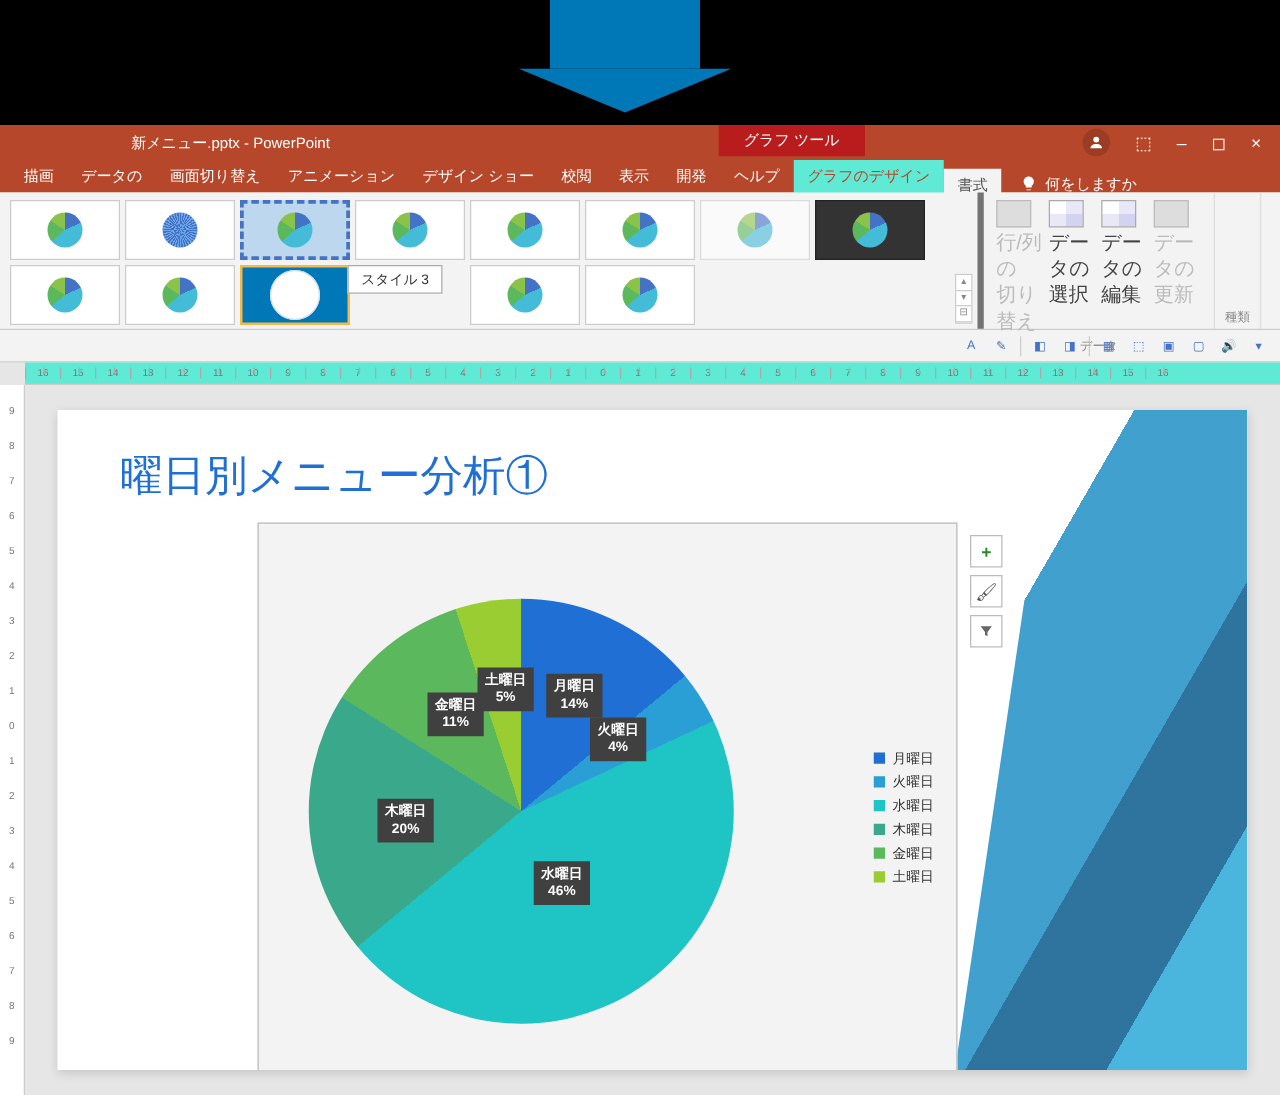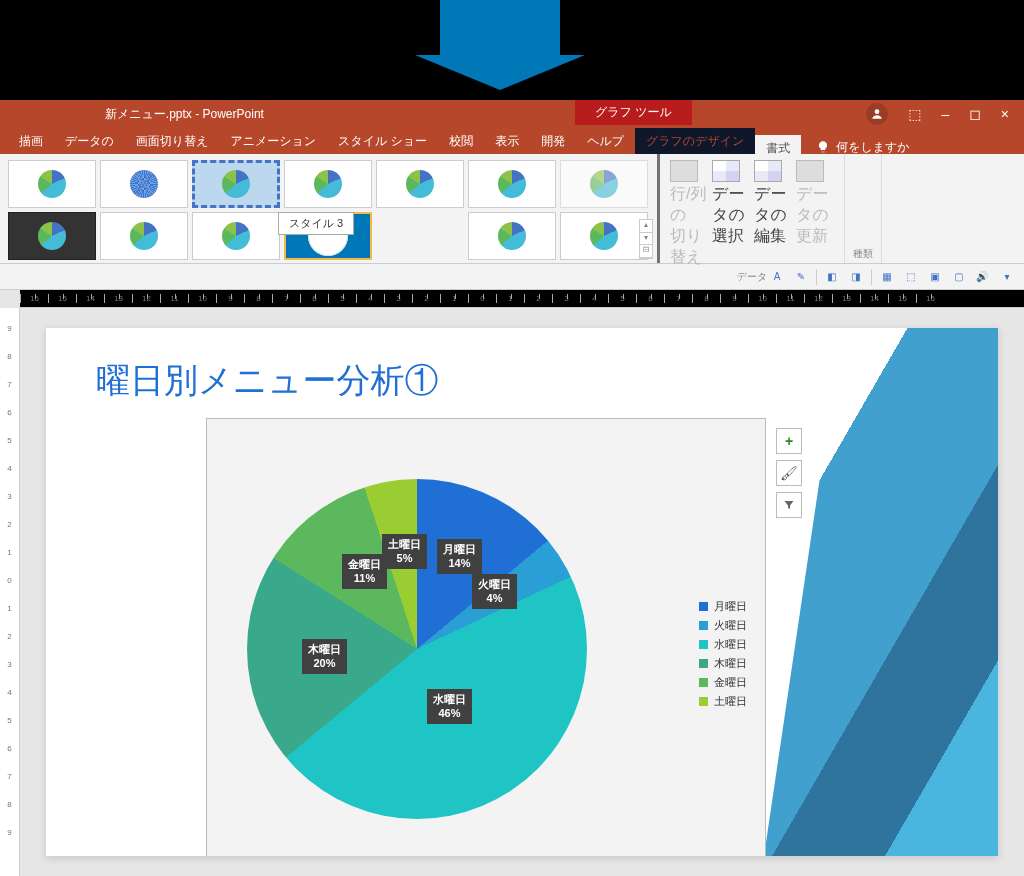--- a/index.html
+++ b/index.html
@@ -11,27 +11,27 @@
 .app { position: absolute; top: 100px; left: 0; right: 0; bottom: 0; background: #e6e6e6; }
 
 .titlebar { background: #b7472a; height: 28px; display: flex; align-items: center; color: #fff; font-size: 12px; }
 .titlebar .title { margin-left: 105px; }
 .titlebar .tool-tab { position: absolute; left: 575px; top: 0; background: #b91c1c; padding: 4px 20px; font-size: 12px; }
 .titlebar .right { margin-left: auto; display: flex; align-items: center; gap: 20px; padding-right: 15px; font-size: 14px; }
 .titlebar .account { width: 22px; height: 22px; border-radius: 50%; background: #9a3d24; display: flex; align-items: center; justify-content: center; }
 
 .ribbon-tabs { background: #b7472a; height: 26px; display: flex; align-items: center; color: #fff; font-size: 12px; padding-left: 8px; gap: 0; }
 .ribbon-tabs .tab { padding: 5px 11px; cursor: pointer; white-space: nowrap; }
-.ribbon-tabs .tab.active { background: #0f172a; color: #b7472a; }
+.ribbon-tabs .tab.active { background: #5eead4; color: #b7472a; }
 .ribbon-tabs .tab.sub { background: #f3f3f3; color: #555; margin-top: 14px; }
 .ribbon-tabs .tell { margin-left: 15px; display: flex; align-items: center; gap: 6px; margin-top: 12px; }
 .ribbon-tabs .bulb { width: 14px; height: 14px; }
 
 .ribbon-body { background: #f3f3f3; height: 110px; border-bottom: 1px solid #ccc; display: flex; position: relative; }
-.styles-panel { width: 660px; height: 100%; position: relative; border-right: 3px solid #737373; display: flex; flex-wrap: wrap; padding: 6px 8px; gap: 4px; align-content: flex-start; }
+.styles-panel { width: 787px; height: 100%; position: relative; border-right: 5px solid #737373; display: flex; flex-wrap: wrap; padding: 6px 8px; gap: 4px; align-content: flex-start; }
 .style-item { width: 88px; height: 48px; border: 1px solid #ccc; background: #fff; display: flex; flex-direction: column; align-items: center; justify-content: center; font-size: 6px; color: #4472c4; cursor: pointer; position: relative; }
 .style-item.selected { border: 3px dashed #4472c4; background: #bdd7ee; }
 .style-item.hover { border: 2px solid #f5b948; background: #0078b8; }
 .style-item.dark { background: #333; border-color: #222; }
 .style-item.faint { opacity: 0.6; }
 .mini-pie { width: 28px; height: 28px; border-radius: 50%; background: conic-gradient(#4472c4 0 18%, #44bcd8 18% 64%, #5cb85c 64% 84%, #8bc34a 84% 100%); }
 .mini-pie.stripe { background: repeating-conic-gradient(#4472c4 0 5deg, #6ba3e8 5deg 10deg); }
 .mini-pie-big { width: 40px; height: 40px; border-radius: 50%; background: conic-gradient(#fff 0 100%); position: relative; }
 .mini-pie-big::before { content:""; position:absolute; inset:0; border-radius:50%; border:1px solid #cde; }
 .tooltip { position: absolute; left: 278px; top: 58px; background: #fff; border: 1px solid #aaa; padding: 3px 10px; font-size: 11px; color: #333; z-index: 10; }
@@ -43,21 +43,21 @@
 .data-btn { width: 42px; display: flex; flex-direction: column; font-size: 16px; color: #bbb; padding: 2px; cursor: pointer; }
 .data-btn.enabled { color: #444; }
 .data-btn .icn { width: 28px; height: 22px; margin-bottom: 2px; background: #ddd; border: 1px solid #bbb; }
 .data-btn .icn.table { background: linear-gradient(#fff 50%, #e8e8f8 50%), linear-gradient(90deg, #fff 50%, #e8e8f8 50%); background-blend-mode: multiply; border: 1px solid #aaa; }
 .grp-label { margin-top: auto; font-size: 10px; color: #888; }
 
 .qat { background: #f3f3f3; height: 26px; border-bottom: 1px solid #ccc; display: flex; align-items: center; gap: 6px; padding: 0 8px; font-size: 10px; color: #555; justify-content: flex-end; }
 .qat .qi { width: 18px; height: 18px; display:flex; align-items:center; justify-content:center; color:#4472c4; cursor:pointer; }
 .qat .sep { width:1px; height:16px; background:#ccc; }
 
-.ruler-h { background: #000000; height: 18px; border-bottom: 1px solid #ccc; display: flex; align-items: center; position: relative; margin-left: 20px; font-size: 8px; color: #777; overflow: hidden; }
+.ruler-h { background: #5eead4; height: 18px; border-bottom: 1px solid #ccc; display: flex; align-items: center; position: relative; margin-left: 20px; font-size: 8px; color: #777; overflow: hidden; }
 .ruler-h .tick { position: relative; width: 28px; text-align: center; border-left: 1px solid #aaa; }
 .ruler-h .tick::before { content:""; position:absolute; left:14px; top:0; width:1px; height:5px; background:#aaa;}
 
 .editor { position: absolute; top: 208px; left: 0; right: 0; bottom: 0; background: #e6e6e6; display: flex; }
 .ruler-v { width: 20px; background: #fff; border-right: 1px solid #ccc; font-size: 8px; color: #777; display: flex; flex-direction: column; align-items: center; padding-top: 6px; }
 .ruler-v .vt { height: 28px; display: flex; align-items: center; }
 
 .slide-area { flex: 1; padding: 20px 26px; position: relative; overflow: hidden; }
 .slide { background: #fff; width: 100%; height: 100%; position: relative; box-shadow: 0 2px 8px rgba(0,0,0,.15); overflow: hidden; }
 
@@ -103,21 +103,21 @@
       <span>◻</span>
       <span>×</span>
     </div>
   </div>
 
   <div class="ribbon-tabs">
     <span class="tab">描画</span>
     <span class="tab">データの</span>
     <span class="tab">画面切り替え</span>
     <span class="tab">アニメーション</span>
-    <span class="tab">スタイル ショー</span>
+    <span class="tab">デザイン ショー</span>
     <span class="tab">校閲</span>
     <span class="tab">表示</span>
     <span class="tab">開発</span>
     <span class="tab">ヘルプ</span>
     <span class="tab active">グラフのデザイン</span>
     <span class="tab sub">書式</span>
     <span class="tell">
       <svg class="bulb" viewBox="0 0 24 24" fill="#fff">
           <path d="M9 21h6v-1H9v1zm3-19C8 2 5 5 5 9c0 2.4 1.2 4.5 3 5.7V17h8v-2.3c1.8-1.2 3-3.3 3-5.7 0-4-3-7-7-7z"></path>
         </svg>

